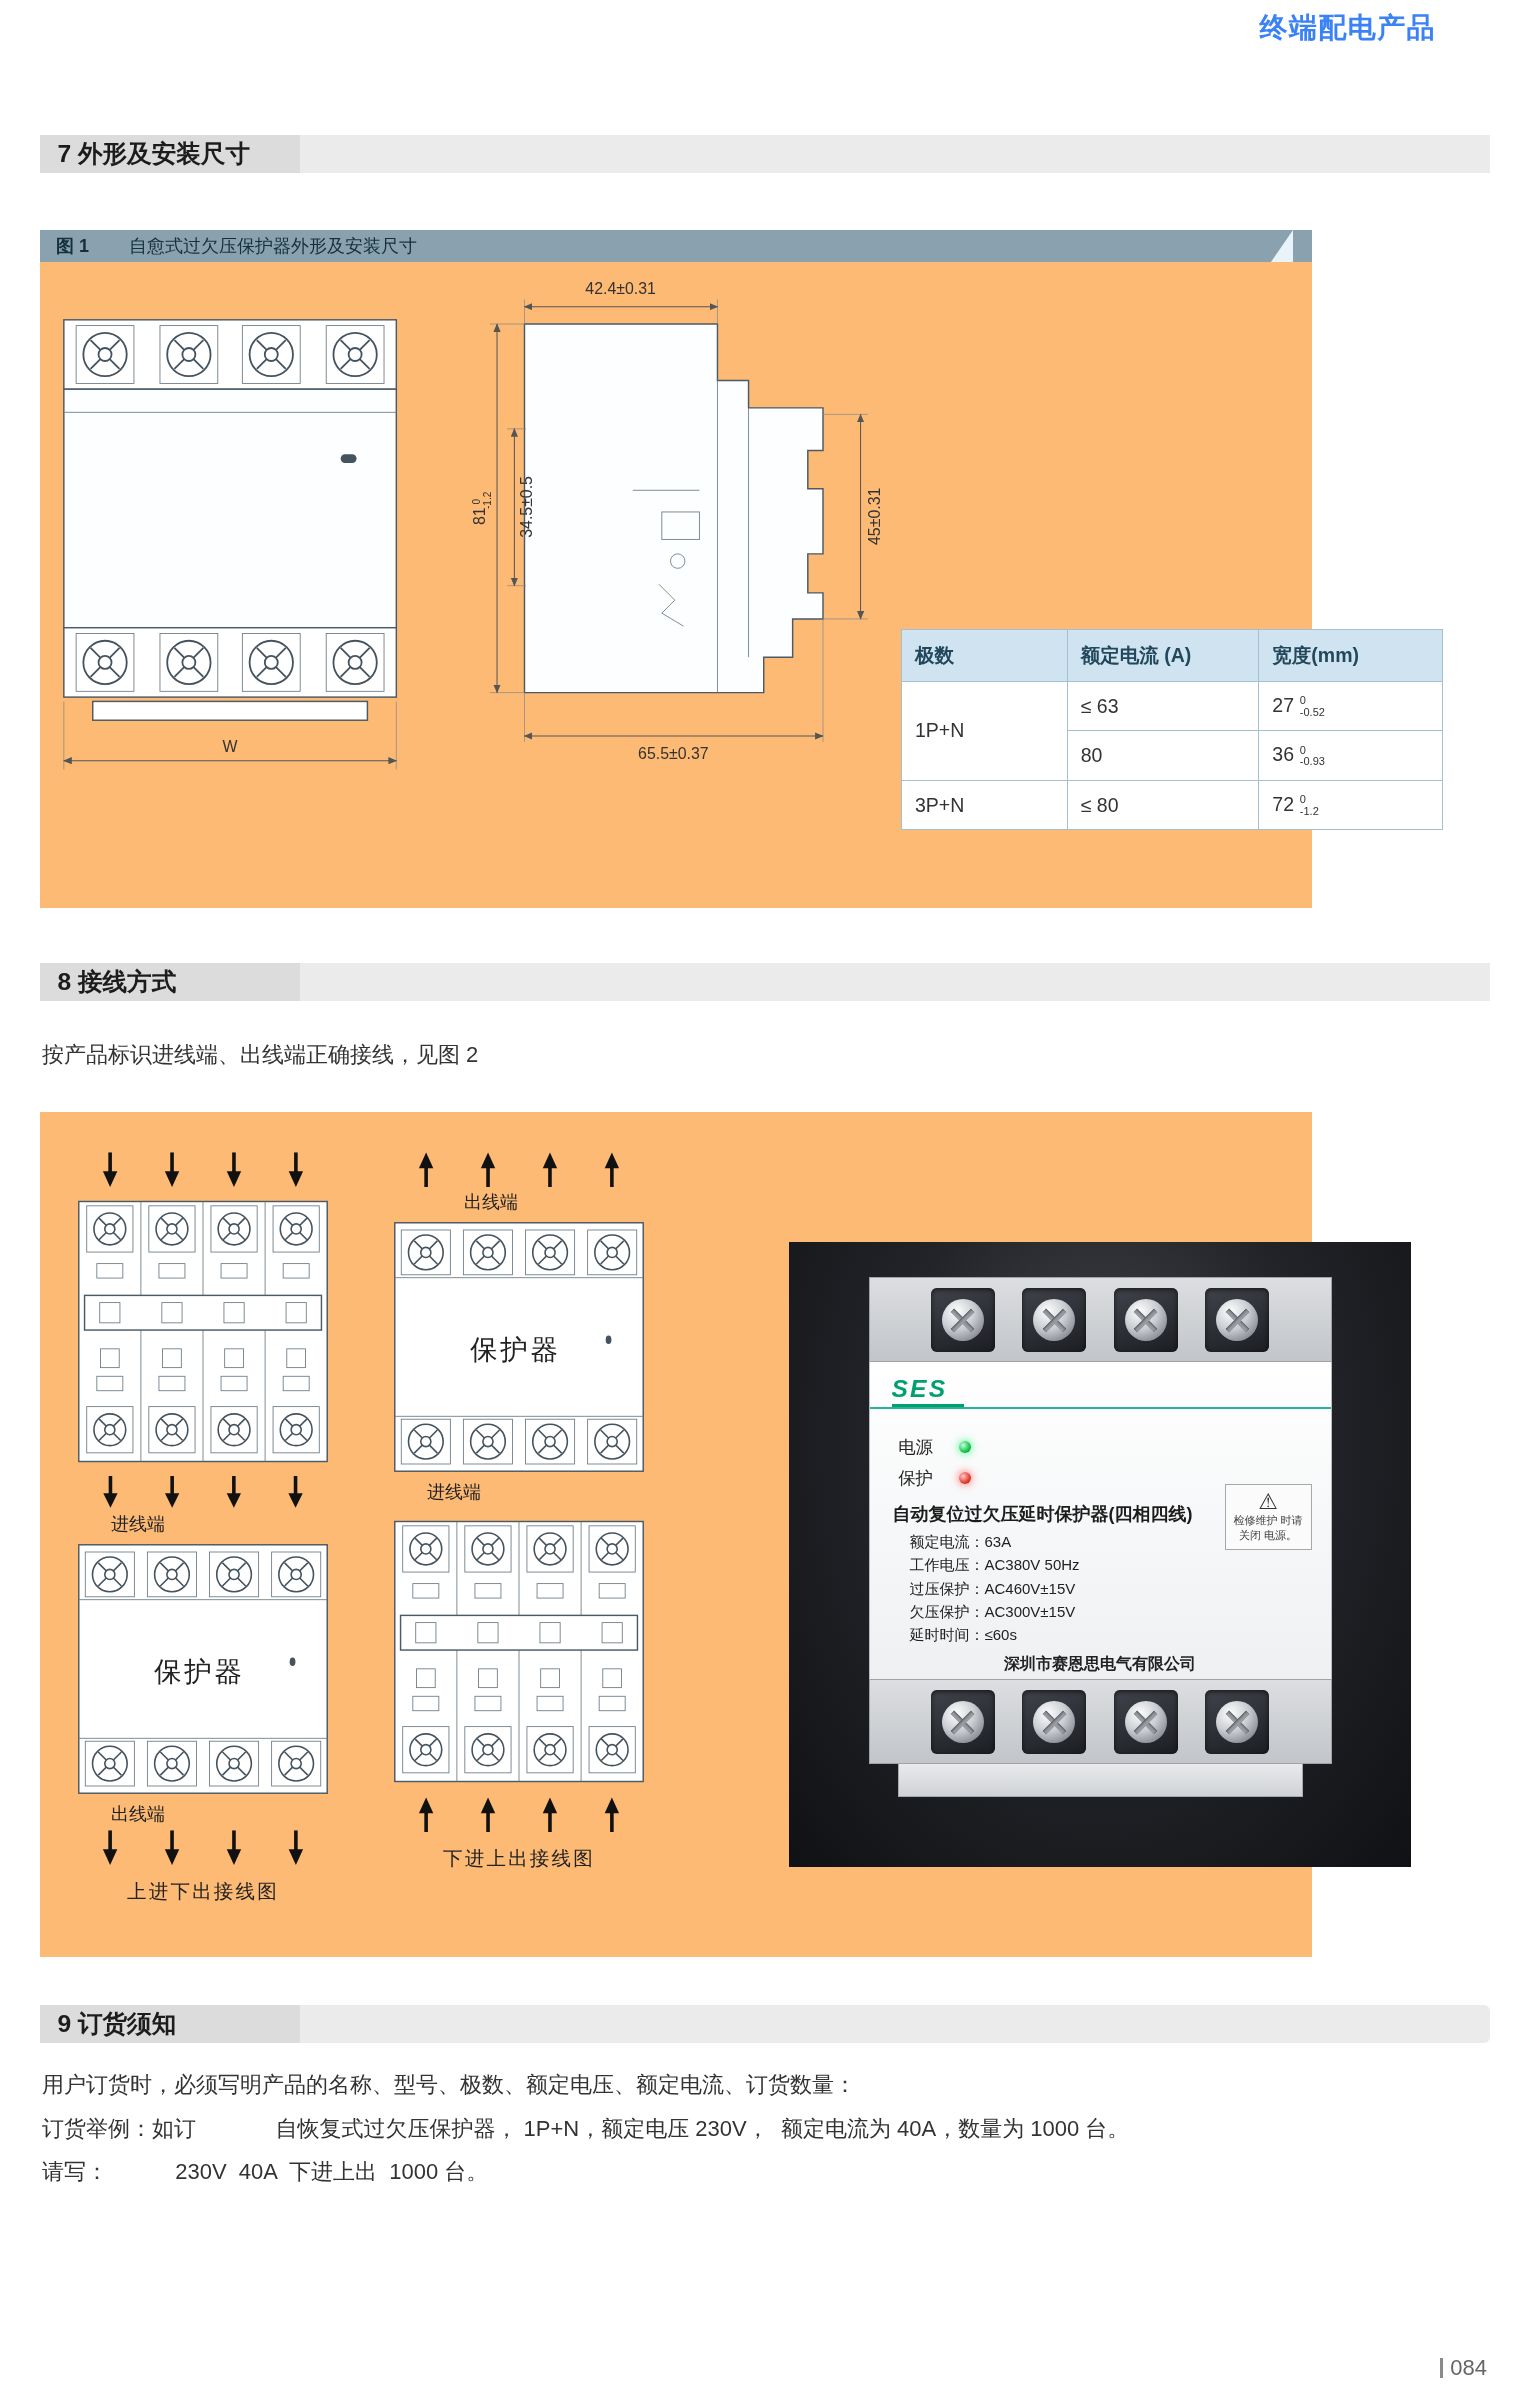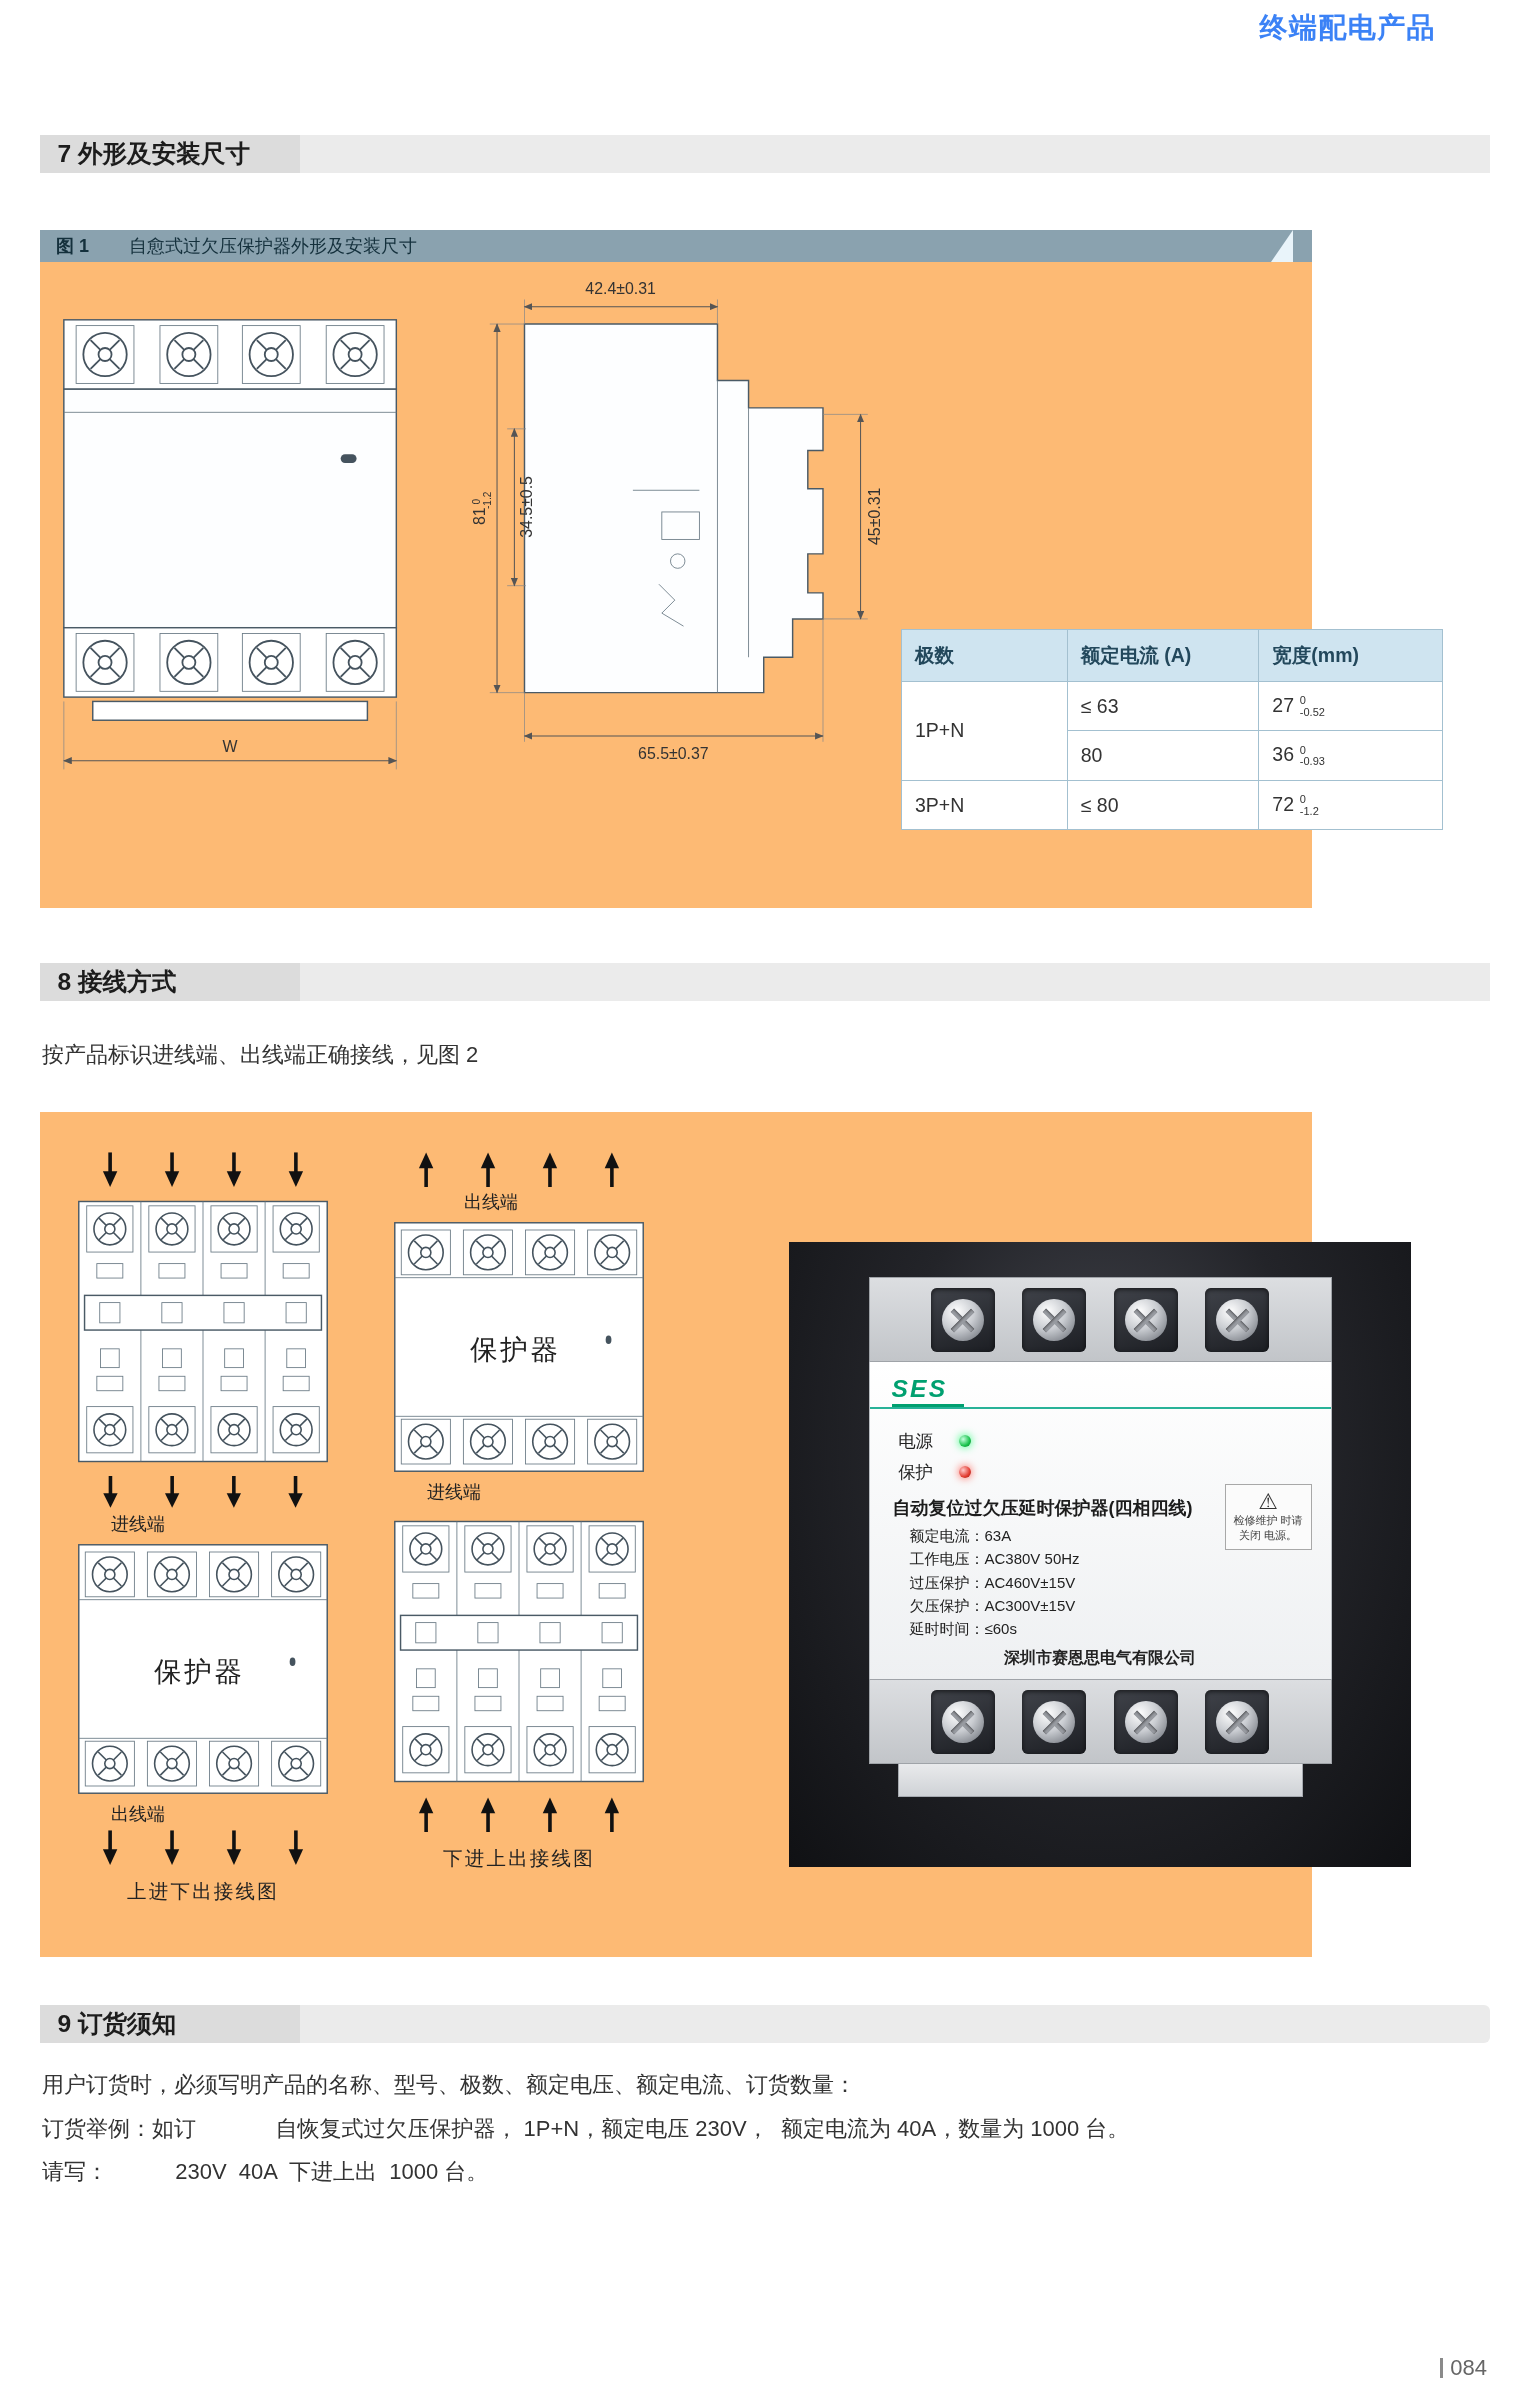--- a/index.html
+++ b/index.html
@@ -58,21 +58,21 @@
          display:flex;justify-content:center;}
   .device{width:463px;margin-top:35px;}
   .term{height:85px;background:linear-gradient(#dcdee1,#c2c5c9);display:flex;align-items:center;justify-content:center;gap:27.5px;border:0.7px solid #9fa3a8;}
   .p-cell{width:64px;height:64px;border-radius:5.8px;background:linear-gradient(160deg,#40434a,#1c1e23);
           display:flex;align-items:center;justify-content:center;box-shadow:inset 0 1.4px 5px rgba(0,0,0,.65);}
   .p-screw{width:42px;height:42px;border-radius:50%;position:relative;
            background:radial-gradient(circle at 35% 30%,#ffffff,#c9ccd1 45%,#878b92 80%,#6b6f76);}
   .p-screw::before,.p-screw::after{content:"";position:absolute;left:15%;top:46%;width:70%;height:5px;background:#9a9da3;box-shadow:inset 0 1.4px 2.2px rgba(0,0,0,.4);}
   .p-screw::before{transform:rotate(45deg);}
   .p-screw::after{transform:rotate(-45deg);}
-  .face{position:relative;height:317px;background:linear-gradient(#ffffff,#eef0f2);border:0.7px solid #b9bdc2;border-top:none;border-bottom:none;padding:19px 20px 0 20px;}
+  .face{position:relative;height:317px;background:linear-gradient(#ffffff,#eef0f2);border:0.7px solid #b9bdc2;border-top:none;border-bottom:none;padding:25px 20px 0 20px;}
   .teal-line{position:absolute;left:0;right:0;top:45px;height:2.2px;background:#28b298;}
   .brand{position:absolute;top:13px;left:22px;font-size:24.6px;font-weight:bold;font-style:italic;color:#00a070;letter-spacing:2.2px;}
   .brand::after{content:"";display:block;height:2.2px;width:130%;background:#00a070;margin-top:1.4px;}
   .led-rows{margin-top:48px;}
   .led-row{display:flex;align-items:center;gap:26px;margin:7.2px 0 0 8.7px;}
   .led-label{font-size:17.4px;color:#222;}
   .led{width:12.3px;height:12.3px;border-radius:50%;}
   .led.green{background:radial-gradient(circle at 35% 35%,#c5ffde,#17c24a 60%,#0a7a2d);box-shadow:0 0 8.7px #2aff7a;}
   .led.red{background:radial-gradient(circle at 35% 35%,#ffc9c9,#e23b30 60%,#8f160e);box-shadow:0 0 8.7px #ff5a4d;}
   .dev-title{margin:11.6px 0 4.3px 2.9px;font-size:18px;font-weight:bold;color:#1c1c1c;}

